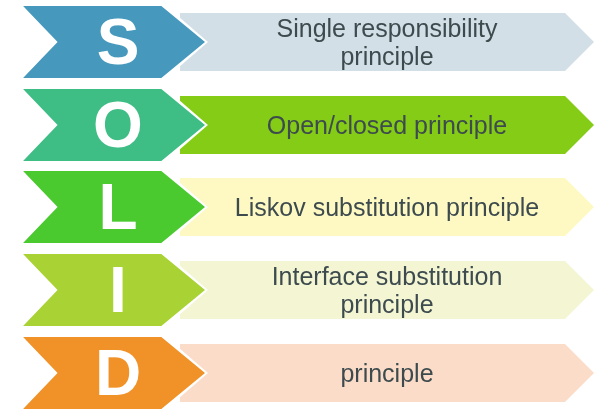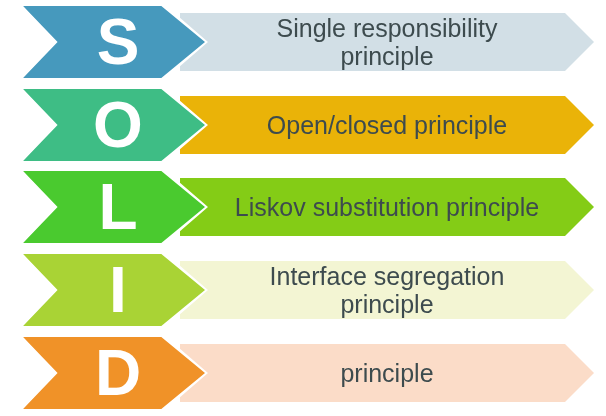--- a/index.html
+++ b/index.html
@@ -91,44 +91,44 @@
       <span class="line">Single responsibility</span>
       <span class="line">principle</span>
     </div>
     <div class="arrow-outer">
       <div class="arrow-inner" style="background: rgb(70, 153, 189);"></div>
     </div>
     <div class="letter-box">S</div>
   </div>
 
   <div class="row row-1">
-    <div class="banner" style="background: #eab308;">
+    <div class="banner" style="background: #84cc16;">
       <span class="line">Open/closed principle</span>
       <span class="line"></span>
     </div>
     <div class="arrow-outer">
       <div class="arrow-inner" style="background: rgb(62, 189, 133);"></div>
     </div>
     <div class="letter-box">O</div>
   </div>
 
   <div class="row row-2">
-    <div class="banner" style="background: #84cc16;">
+    <div class="banner" style="background: #fef9c3;">
       <span class="line">Liskov substitution principle</span>
       <span class="line"></span>
     </div>
     <div class="arrow-outer">
       <div class="arrow-inner" style="background: rgb(74, 202, 47);"></div>
     </div>
     <div class="letter-box">L</div>
   </div>
 
   <div class="row row-3">
     <div class="banner" style="background: rgb(243, 245, 211);">
-      <span class="line">Interface segregation</span>
+      <span class="line">Interface substitution</span>
       <span class="line">principle</span>
     </div>
     <div class="arrow-outer">
       <div class="arrow-inner" style="background: rgb(169, 211, 53);"></div>
     </div>
     <div class="letter-box">I</div>
   </div>
 
   <div class="row row-4">
     <div class="banner" style="background: rgb(251, 220, 200);">

